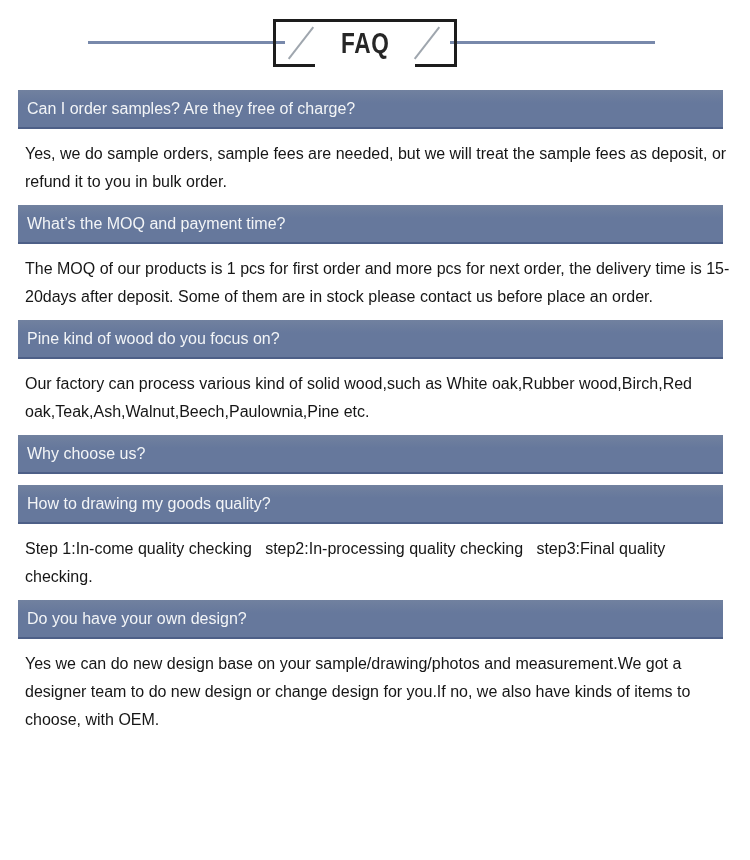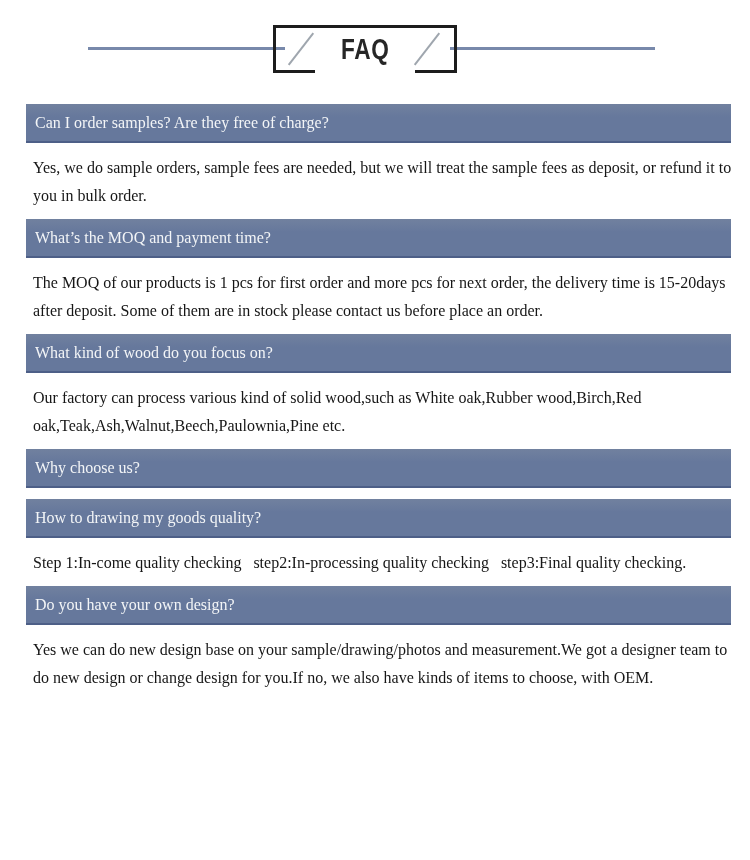--- a/index.html
+++ b/index.html
@@ -12,21 +12,20 @@
     height: 860px;
     overflow: hidden;
     font-family: "Liberation Sans", "DejaVu Sans", sans-serif;
     -webkit-font-smoothing: antialiased;
   }
 
   
   .faq-header {
     position: relative;
     height: 90px;
-    margin-top: 6px;
   }
   .h-line {
     position: absolute;
     top: 41px;
     height: 3px;
     background: var(--header-line-color, #7889ab);
   }
   .h-line.left  { left: 88px;  width: 197px; }
   .h-line.right { left: 450px; width: 205px; }
 
@@ -66,21 +65,21 @@
   .faq-title {
     font-size: 29px;
     font-weight: bold;
     letter-spacing: 1px;
     color: #262626;
     transform: scaleX(0.78);
     line-height: 1;
   }
 
   
-  .faq-list { margin: 8px; font-family: Liberation Serif, serif; }
+  .faq-list { margin: 0; }
 
   .q-bar {
     margin: 0 0 11px 18px;
     width: 705px;
     height: 39px;
     box-sizing: border-box;
     padding-left: 9px;
     display: flex;
     align-items: center;
     background: linear-gradient(180deg,
@@ -127,21 +126,21 @@
 
   <section class="faq-item">
     <div class="q-bar">
       <span class="q-text">What’s the MOQ and payment time?</span>
     </div>
     <p class="answer">The MOQ of our products is 1 pcs for first order and more pcs for next order, the delivery time is 15-20days after deposit. Some of them are in stock please contact us before place an order.</p>
   </section>
 
   <section class="faq-item">
     <div class="q-bar">
-      <span class="q-text">What kind of wood do you focus on?</span>
+      <span class="q-text">Pine kind of wood do you focus on?</span>
     </div>
     <p class="answer">Our factory can process various kind of solid wood,such as White oak,Rubber wood,Birch,Red oak,Teak,Ash,Walnut,Beech,Paulownia,Pine etc.</p>
   </section>
 
   <section class="faq-item">
     <div class="q-bar">
       <span class="q-text">Why choose us?</span>
     </div>
   </section>
 

